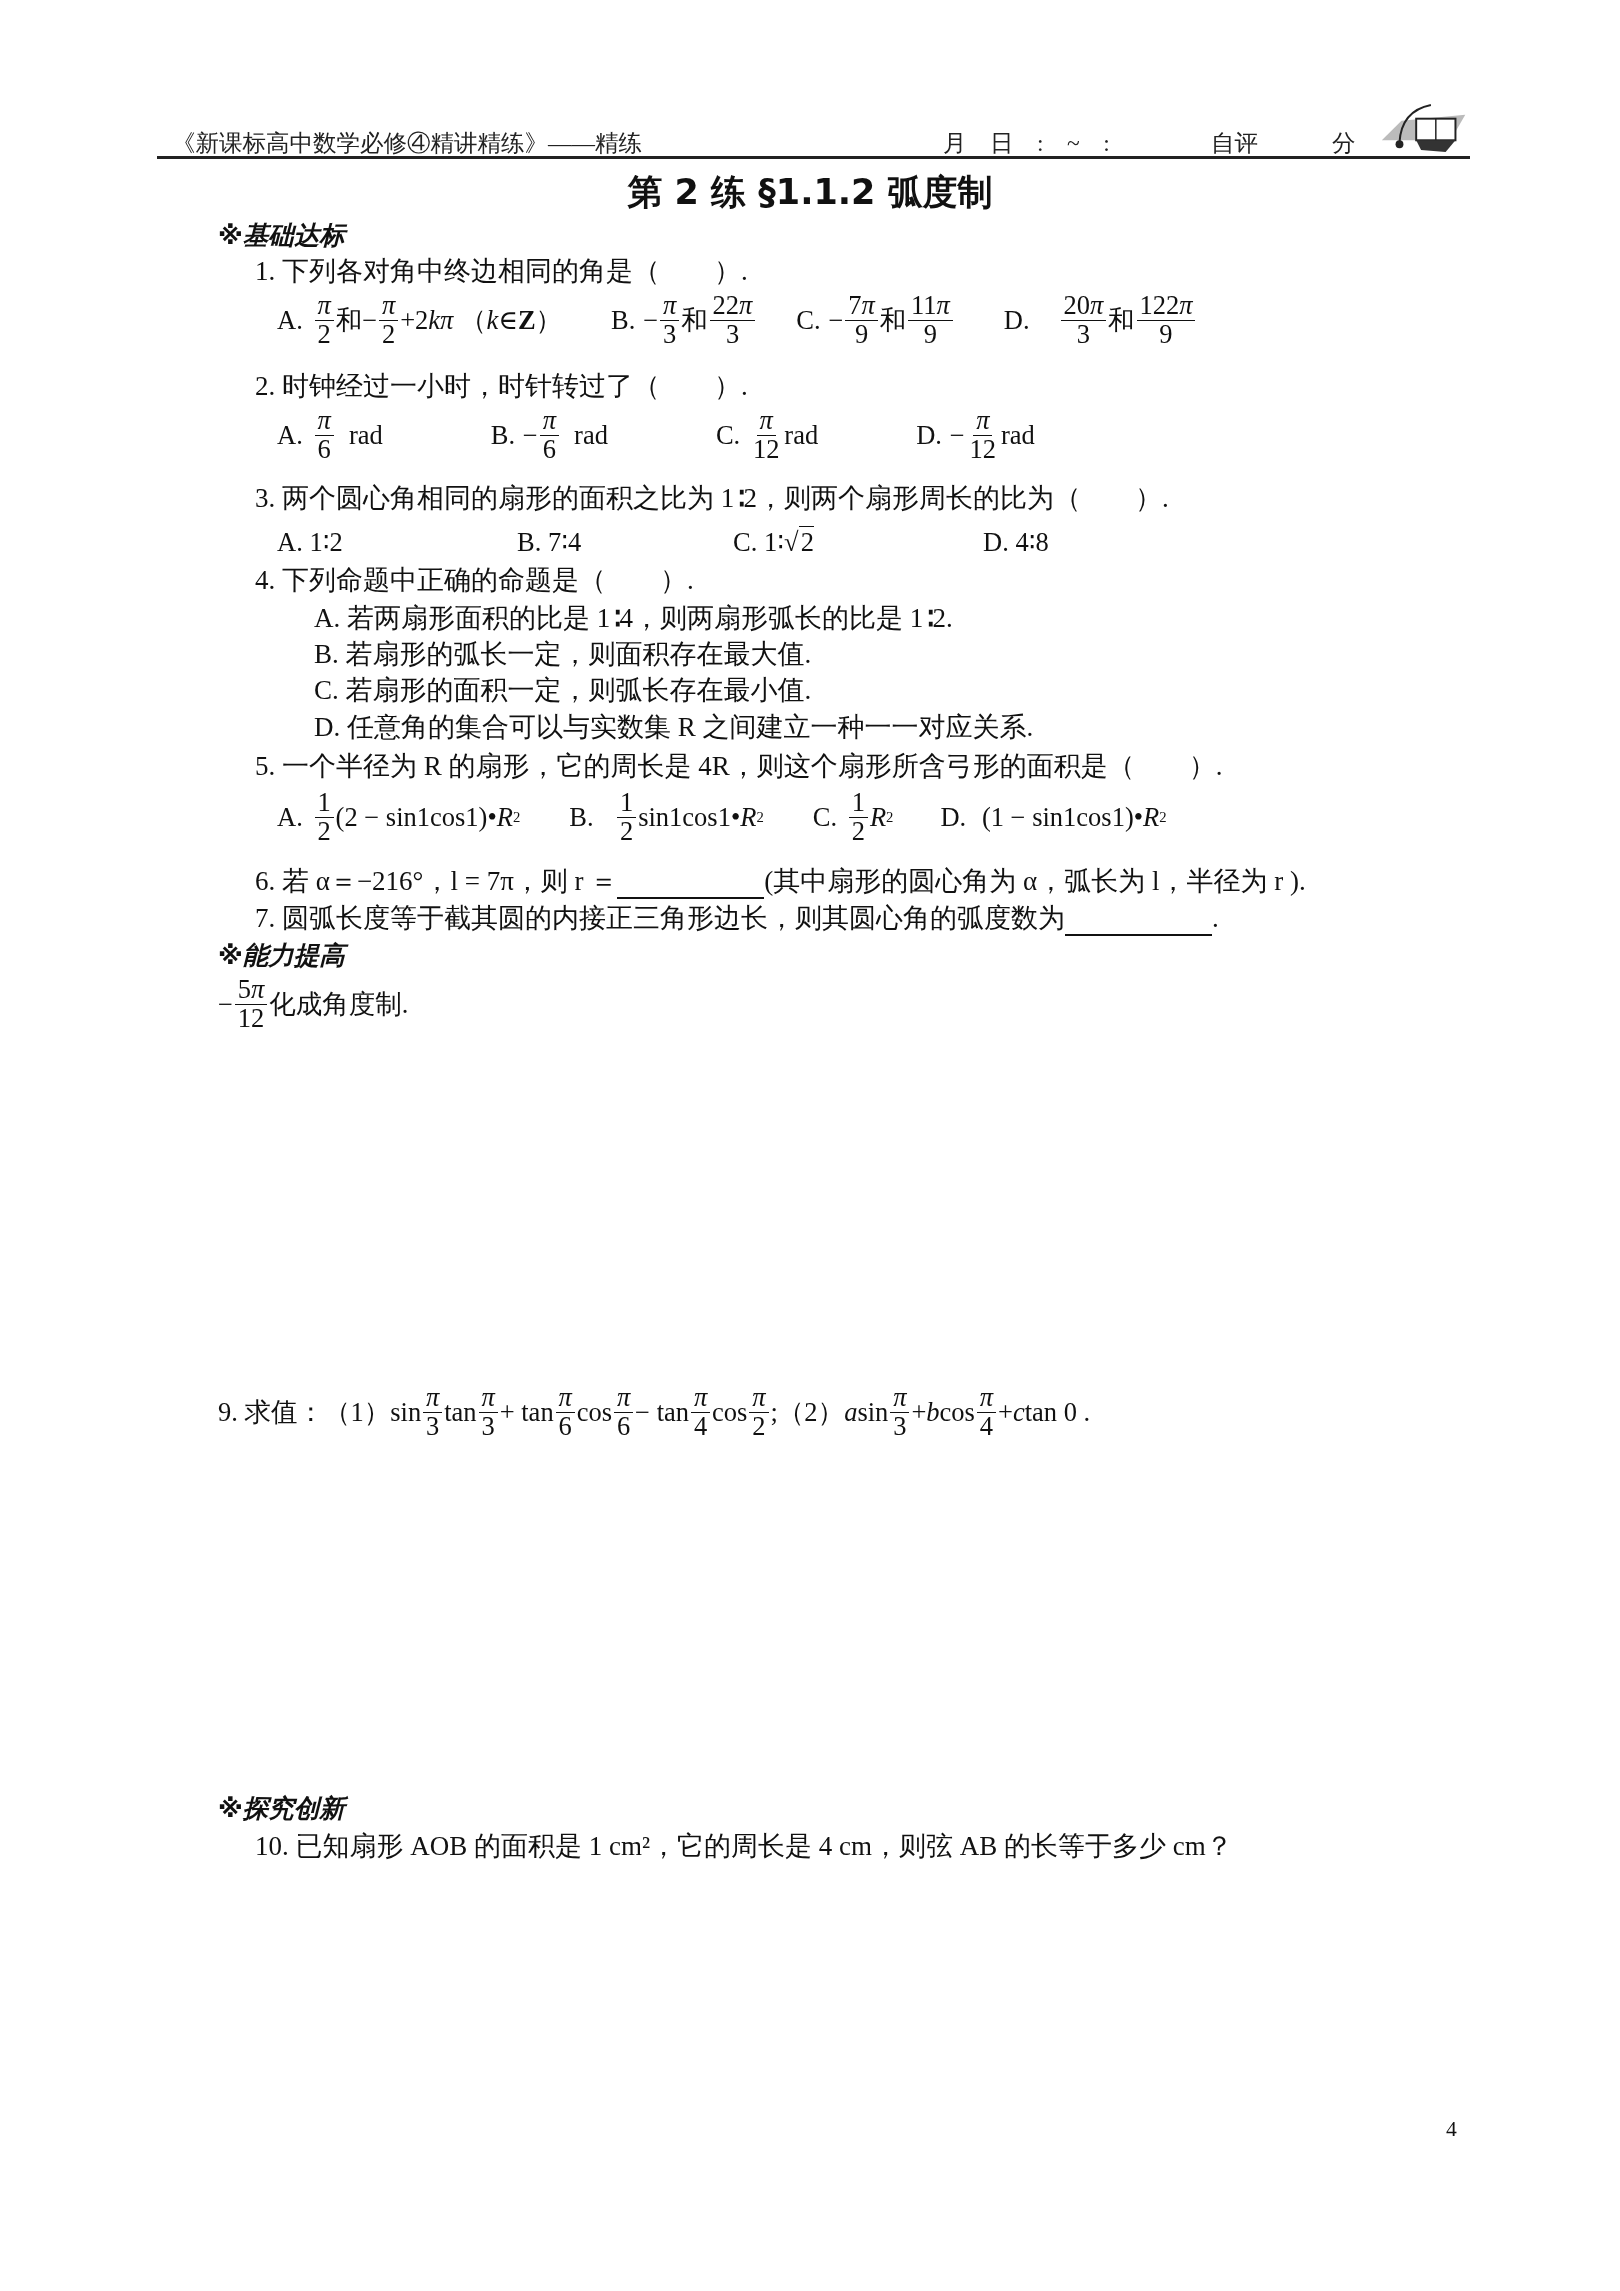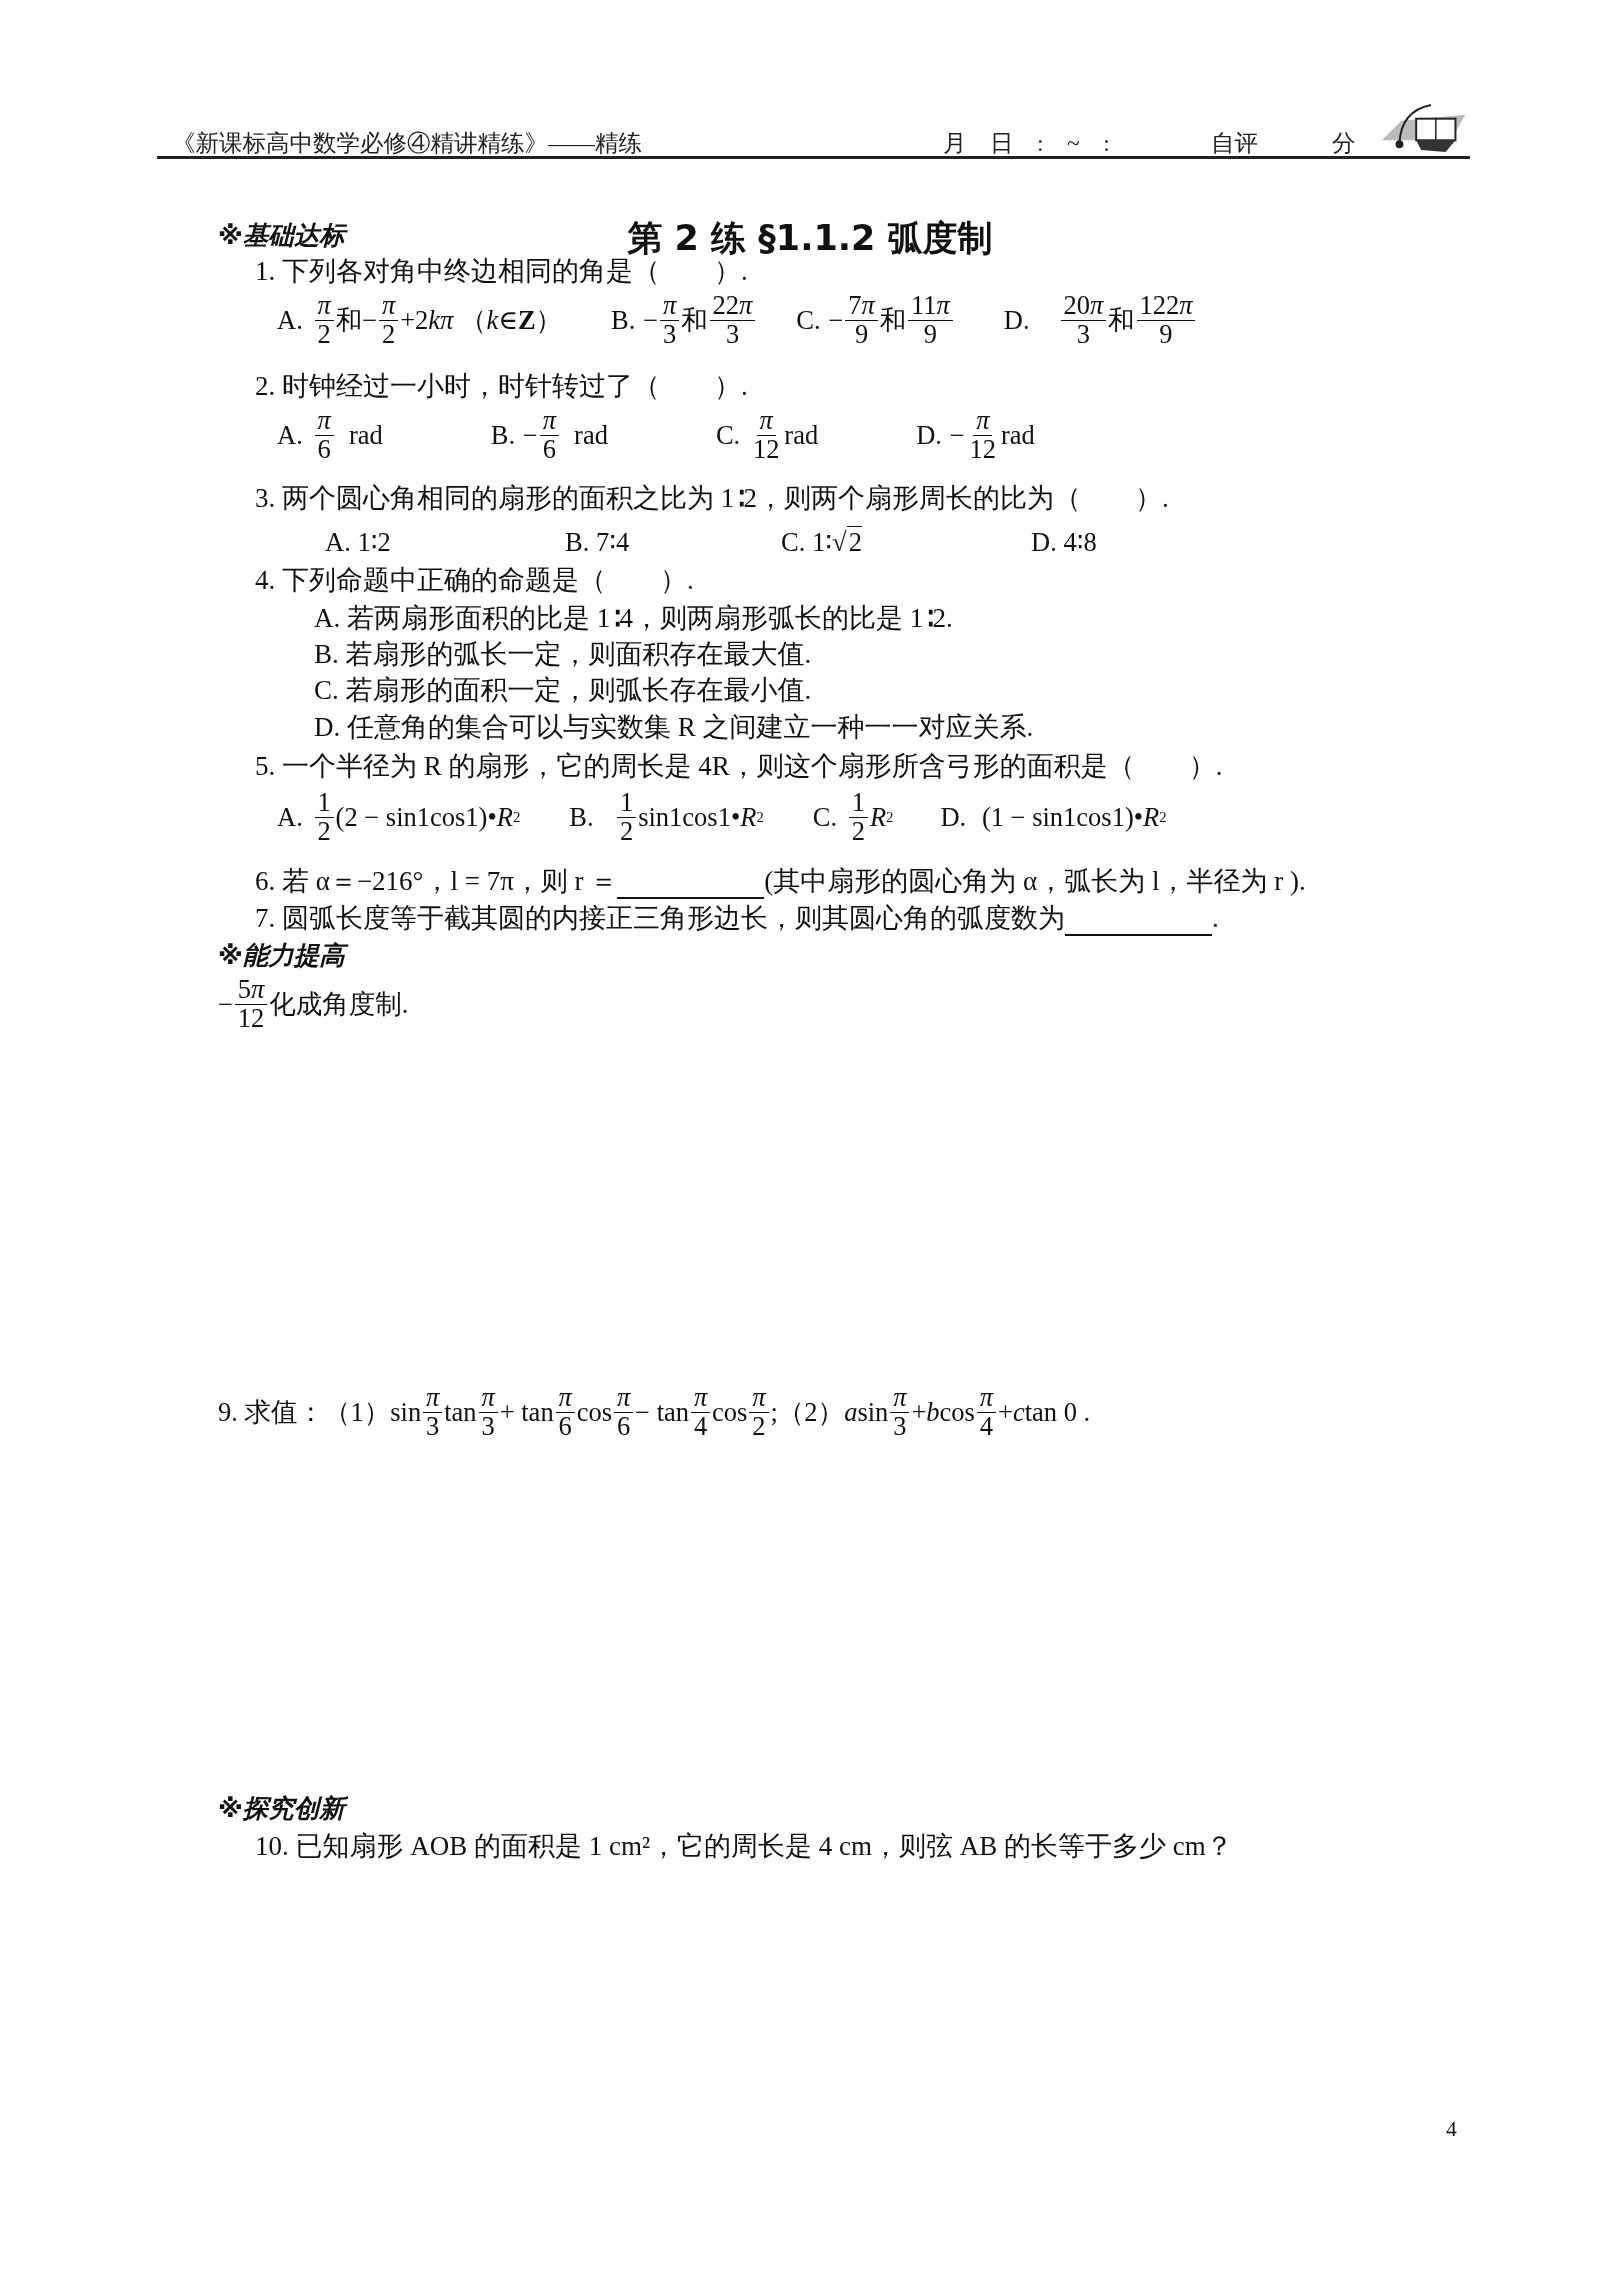--- a/index.html
+++ b/index.html
@@ -3,21 +3,21 @@
   <meta charset="utf-8">
   <style>
     html, body { margin: 0; padding: 0; background: #ffffff; }
     body {
       width: 1620px; height: 2292px; position: relative; overflow: hidden;
       font-family: "Liberation Serif", "DejaVu Serif", serif; color: #111;
     }
     .abs { position: absolute; white-space: nowrap; }
     .hdr { font-size: 23.5px; color: #222; }
     .hline { position: absolute; left: 157px; width: 1313px; height: 2.9px; background: #222; top: 156px; }
-    .title { font-size: 35px; font-weight: bold; left: 0; width: 1620px; text-align: center; top: 169px; font-family: "DejaVu Sans", sans-serif; margin-top: 46px; }
+    .title { font-size: 35px; font-weight: bold; left: 0; width: 1620px; text-align: center; top: 169px; font-family: "DejaVu Sans", sans-serif; }
     .sec { font-size: 25.5px; font-weight: bold; font-family: "DejaVu Sans", sans-serif; font-style: italic; }
     .q { font-size: 27px; margin-left: 37px; }
     .opt { font-size: 26.5px; display: inline-flex; align-items: center; }
     .frac { display: inline-flex; flex-direction: column; align-items: center; vertical-align: middle; line-height: 1.05; margin: 0 2px; }
     .frac .n { border-bottom: 1.5px solid #111; padding: 0 2.9px; }
     .frac .d { padding: 0 2.9px; }
     i { font-style: italic; }
     .blank { display: inline-block; border-bottom: 2px solid #111; width: 147px; height: 25.5px; vertical-align: bottom; }
     .blank-short { display: inline-block; border-bottom: 2px solid #111; width: 74px; height: 21.6px; vertical-align: bottom; }
     .sqrt { border-top: 1.5px solid #111; padding-left: 2px; }
@@ -94,21 +94,21 @@
       <span class="d">12</span>
     </span>rad
   <span style="margin-left:98px;margin-right:7.8px;">D.</span>−<span class="frac">
       <span class="n"><i>π</i></span>
       <span class="d">12</span>
     </span>rad
 </div>
 
 <div class="abs q" style="left:218px;top:480px;">3. 两个圆心角相同的扇形的面积之比为 1∶2，则两个扇形周长的比为（　　）.</div>
 <div class="abs opt" style="left:277px;top:526px;">
-  <span style="width:240px;margin-left:48px;">A. 1∶2</span>
+  <span style="width:240px;">A. 1∶2</span>
   <span style="width:216px;">B. 7∶4</span>
   <span style="width:250px;">C. 1∶<span>√<span class="sqrt">2</span></span></span>
   <span>D. 4∶8</span>
 </div>
 
 <div class="abs q" style="left:218px;top:562px;">4. 下列命题中正确的命题是（　　）.</div>
 <div class="abs q" style="left:277px;top:600px;">A. 若两扇形面积的比是 1∶4，则两扇形弧长的比是 1∶2.</div>
 <div class="abs q" style="left:277px;top:636px;">B. 若扇形的弧长一定，则面积存在最大值.</div>
 <div class="abs q" style="left:277px;top:672px;">C. 若扇形的面积一定，则弧长存在最小值.</div>
 <div class="abs q" style="left:277px;top:709px;">D. 任意角的集合可以与实数集 R 之间建立一种一一对应关系.</div>

